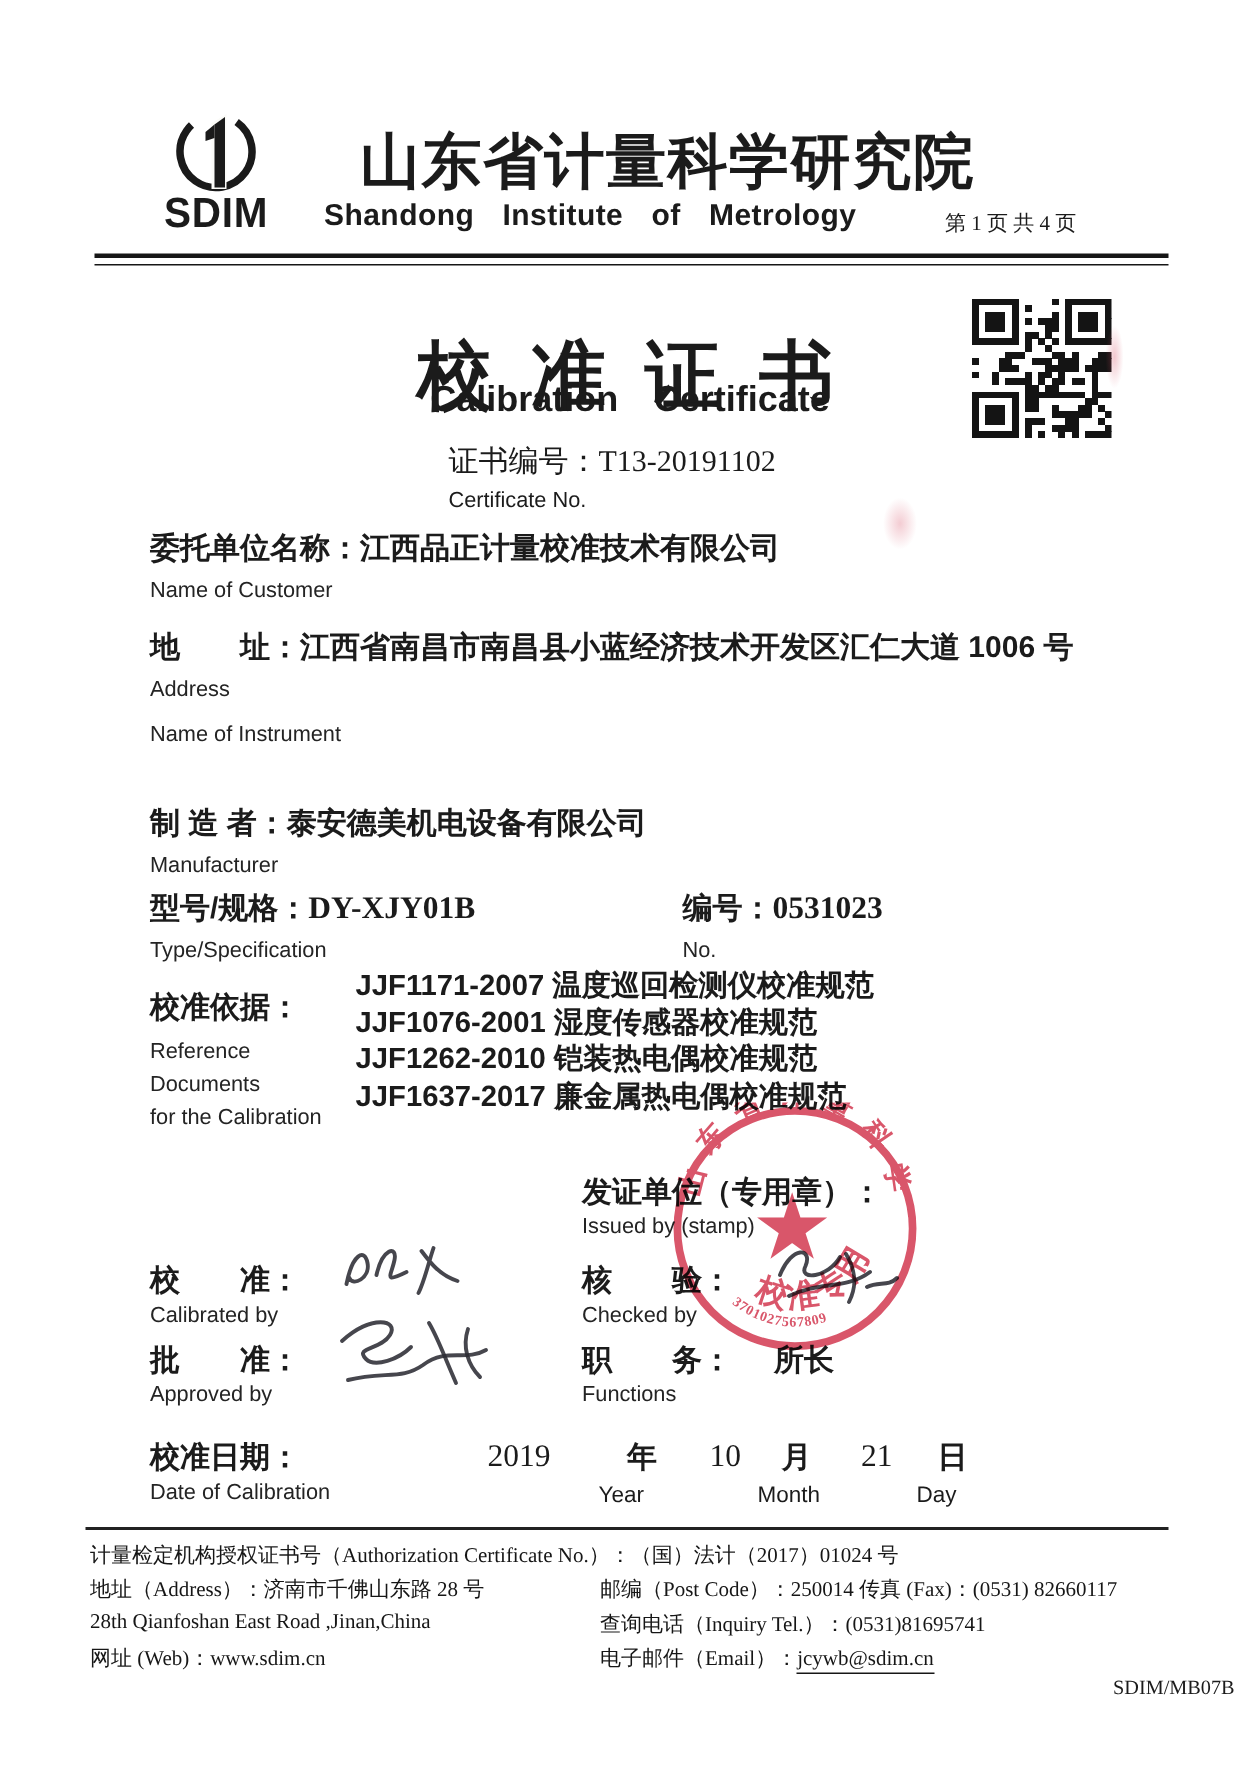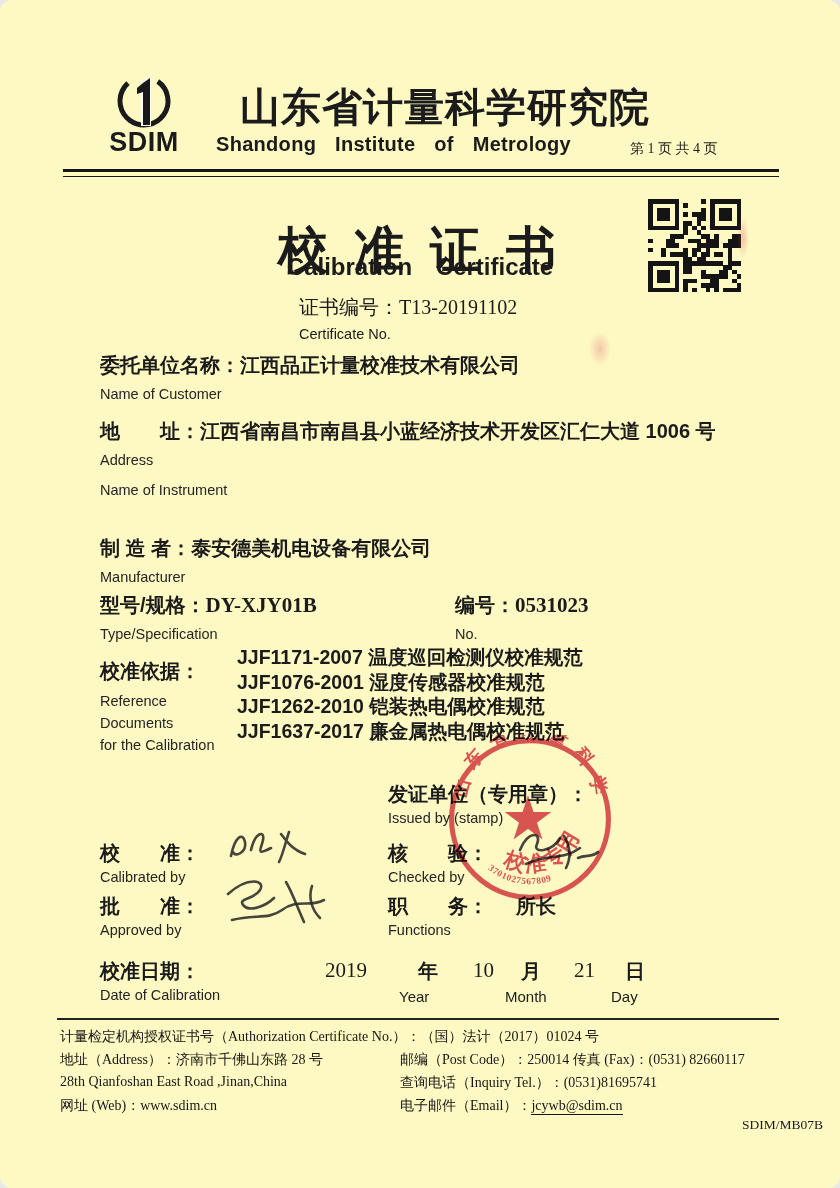--- a/index.html
+++ b/index.html
@@ -1,17 +1,17 @@
 <!DOCTYPE html>
 <html><head>
 <meta charset="utf-8">
 <style>
   html,body{margin:0;padding:0;background:#e8e8e6;}
-  .page{position:relative;width:840px;height:1188px;margin:0 auto;background:#fef9c3;
-        font-family:"Liberation Sans",sans-serif;color:#1b1b1b;overflow:hidden;border-radius:12px;}
+  .page{position:relative;width:840px;height:1188px;margin:0 auto;background:#ffffff;
+        font-family:"Liberation Sans",sans-serif;color:#1b1b1b;overflow:hidden;}
   .abs{position:absolute;}
   .serif{font-family:"Liberation Serif",serif;}
   .sub-en{font-size:14.5px;color:#242424;font-weight:400;}
 
   
   .logo{left:94px;top:72px;width:100px;text-align:center;}
   .logo svg{width:62px;height:58px;display:block;margin:0 auto;}
   .logo-text{font-size:27px;font-weight:800;letter-spacing:0.5px;margin-top:-3px;transform:scaleY(1.04);}
   .inst-cn{left:225px;top:80px;width:440px;text-align:center;font-size:40px;font-weight:700;
            font-family:"Liberation Serif",serif;letter-spacing:1px;white-space:nowrap;}

